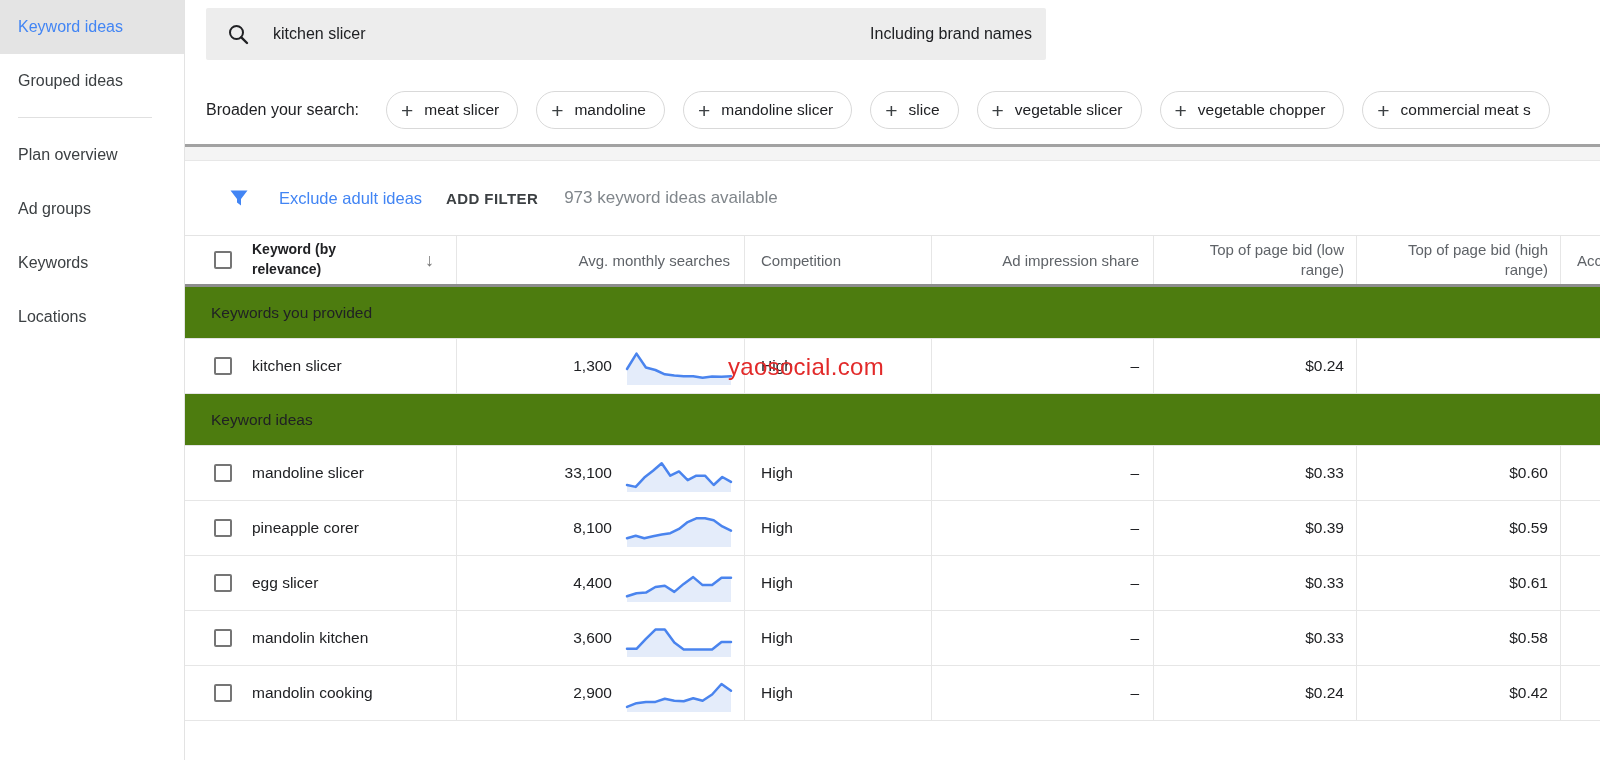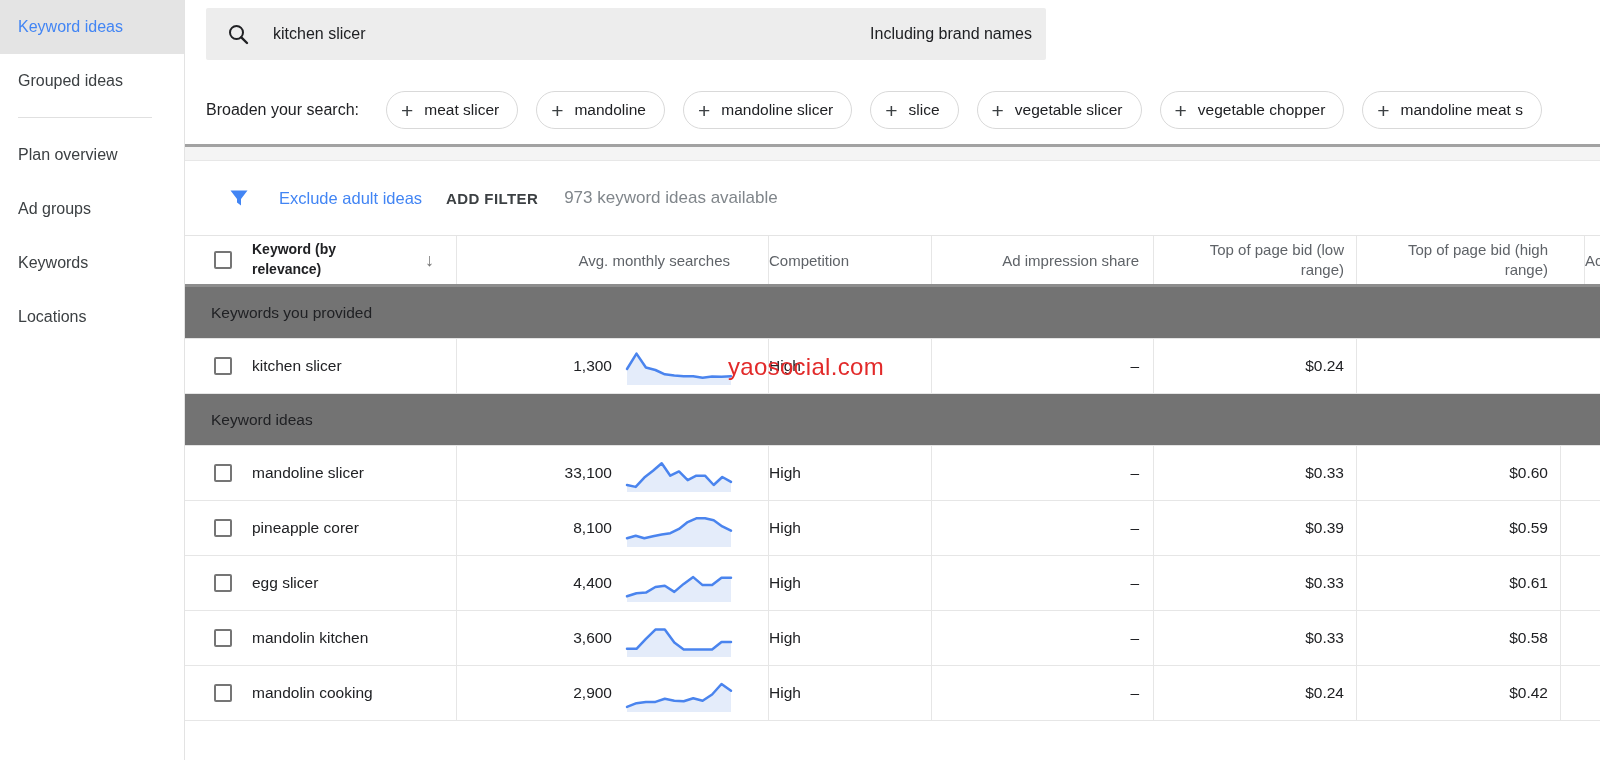--- a/index.html
+++ b/index.html
@@ -45,24 +45,24 @@
   
   .thead, .trow { display:grid; grid-template-columns:271px 288px 187px 222px 203px 204px 41px; }
   .thead { border-top:1px solid #e4e4e4; border-bottom:3px solid #8d8d8d; height:52px; }
   .th { display:flex; align-items:center; font-size:15px; color:#5f6368; }
   .th.bl, .td.bl { border-left:1px solid #e6e6e6; }
   .th.r { justify-content:flex-end; text-align:right;padding-left:41px; }
   .kw-h { font-weight:700; color:#202124; font-size:14px; width:104px; line-height:1.4; }
   .sort-arrow { margin-left:auto; margin-right:22px; color:#757575; font-size:18px; cursor:pointer; }
   .checkbox { width:18px; height:18px; border:2px solid #757575; border-radius:2px;
     margin-left:29px; margin-right:20px; background:#fff; flex:0 0 auto; cursor:pointer; }
-  .pr14 { padding-right:14px; } .pr12 { padding-right:12px; } .pl12 { padding-left:0;margin-left:24px; }
+  .pr14 { padding-right:14px; } .pr12 { padding-right:12px; } .pl12 { padding-left:16px; }
   .th.c5, .th.c6 { line-height:1.35; }
 
-  .section-row { height:52px; line-height:52px; background:#737373;
+  .section-row { height:52px; line-height:52px; background:#4d7c0f;
     border-bottom:1px solid #e4e4e4; padding-left:26px; font-size:15.5px; color:#202124; }
   .trow { height:55px; background:#fff; border-bottom:1px solid #e6e6e6; }
   .td { display:flex; align-items:center; font-size:15.5px; color:#202124; }
   .td.r { justify-content:flex-end; text-align:right; }
   .td.searches { justify-content:flex-end; padding-right:8px; }
   .td.searches .num { margin-right:12px; }
   .td.searches svg { align-self:flex-end; margin-bottom:1px; }
 
   .watermark { position:absolute; left:728px; top:353px; color:#e22a2a;
     font-size:24px; letter-spacing:.3px; pointer-events:none; }
@@ -116,21 +116,21 @@
       <button class="chip">
           <span class="plus">+</span>
           <span>vegetable slicer</span>
         </button>
       <button class="chip">
           <span class="plus">+</span>
           <span>vegetable chopper</span>
         </button>
       <button class="chip">
           <span class="plus">+</span>
-          <span>mandoline meat s</span>
+          <span>commercial meat s</span>
         </button>
     </div>
 
     <div class="scroll-band"></div>
 
     <div class="filter-bar">
       <span class="funnel">
         <svg width="24" height="24" viewBox="0 0 24 24">
             <path d="M3.5 4.5 H20.5 L14 13 V19.5 L10 16.5 V13 Z" fill="#4285f4"></path>
           </svg>

